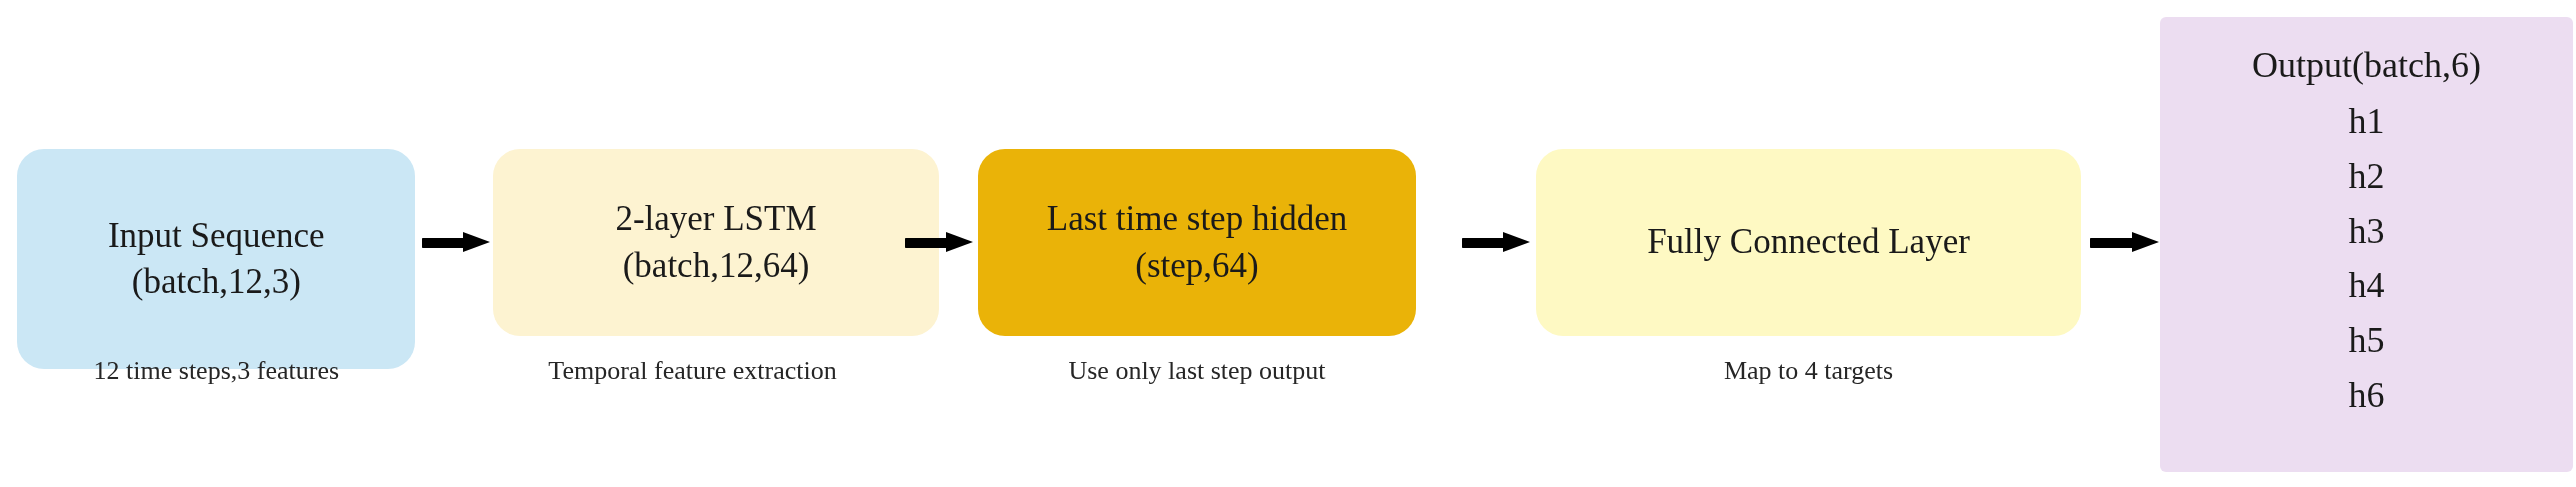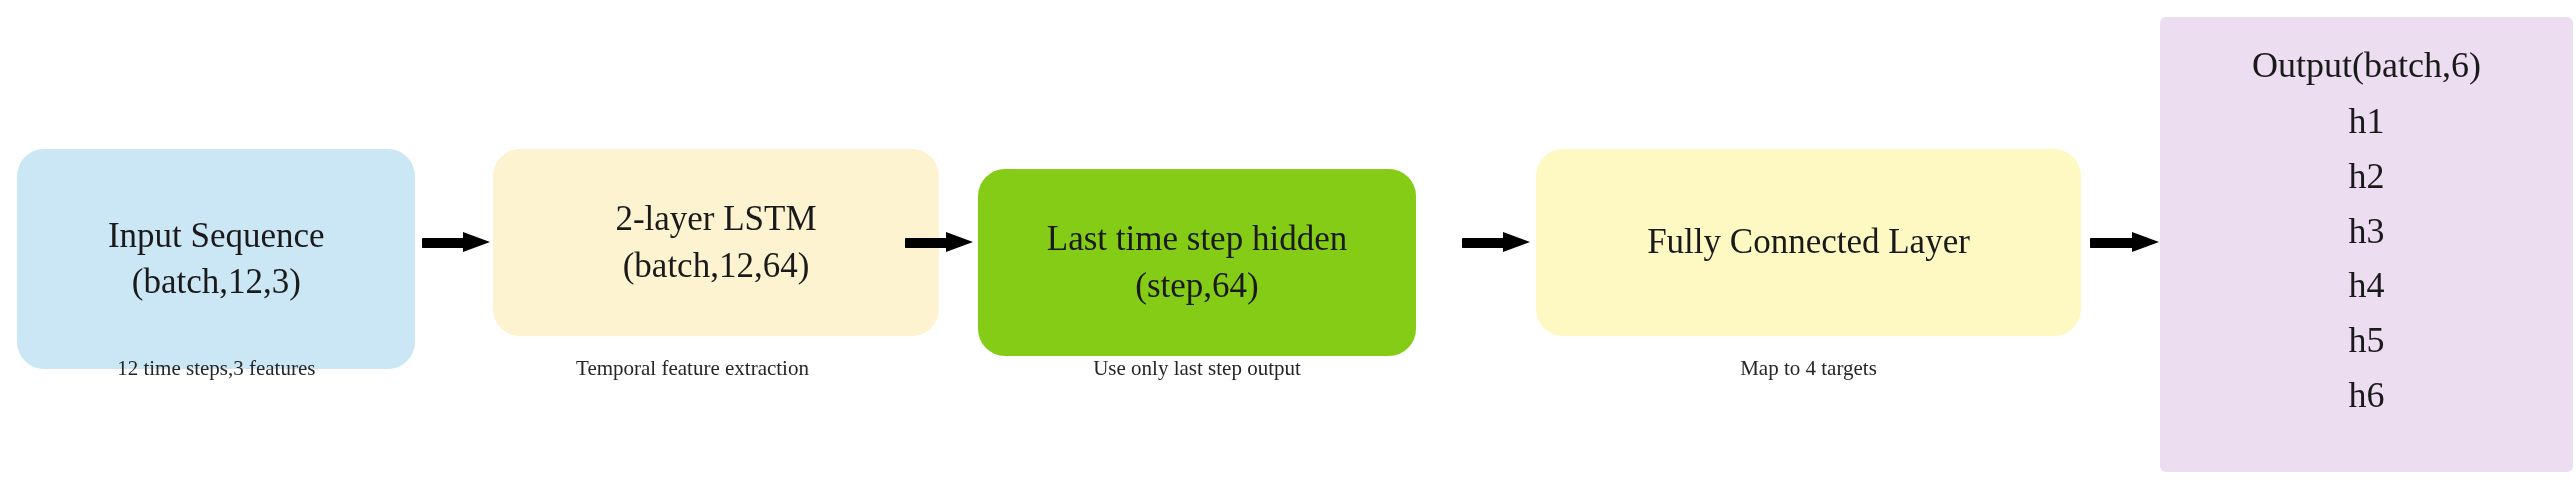--- a/index.html
+++ b/index.html
@@ -23,21 +23,21 @@
     font-size:35px;
     line-height:1.32;
     border-radius:27px;
     padding:7.9px 11px;
   }
   .node .line{white-space:nowrap;display:block;}
 
   .caption{
     position:absolute;
     text-align:center;
-    font-size:21px;
+    font-size:26px;
     color:#262626;
     white-space:nowrap;
     line-height:1;
   }
 
   
   .arrow{position:absolute;height:20.5px;}
   .arrow .shaft{
     position:absolute;left:0;top:5.5px;height:10.2px;
     background:#000000;
@@ -80,21 +80,21 @@
     <span class="line">2-layer LSTM</span>
     <span class="line">(batch,12,64)</span>
   </div>
   <div class="caption" style="left:472px;top:358px;width:441px;">Temporal feature extraction</div>
 
   <div class="arrow" style="left:905px;top:232px;width:68px;">
     <div class="shaft" style="width:44px;"></div>
     <div class="head"></div>
   </div>
 
-  <div class="node" id="node-last-hidden" style="left:978px;top:149px;width:438px;height:187px;background:#84cc16;margin-top:20px;">
+  <div class="node" id="node-last-hidden" style="left:978px;top:149px;width:438px;height:187px;background:#eab308;">
     <span class="line">Last time step hidden</span>
     <span class="line">(step,64)</span>
   </div>
   <div class="caption" style="left:978px;top:358px;width:438px;">Use only last step output</div>
 
   <div class="arrow" style="left:1462px;top:232px;width:68px;">
     <div class="shaft" style="width:44px;"></div>
     <div class="head"></div>
   </div>
 

